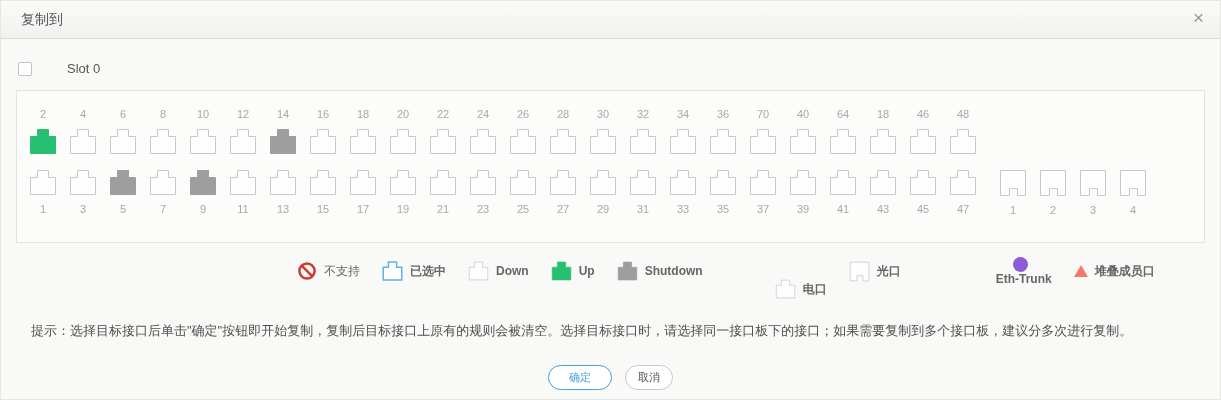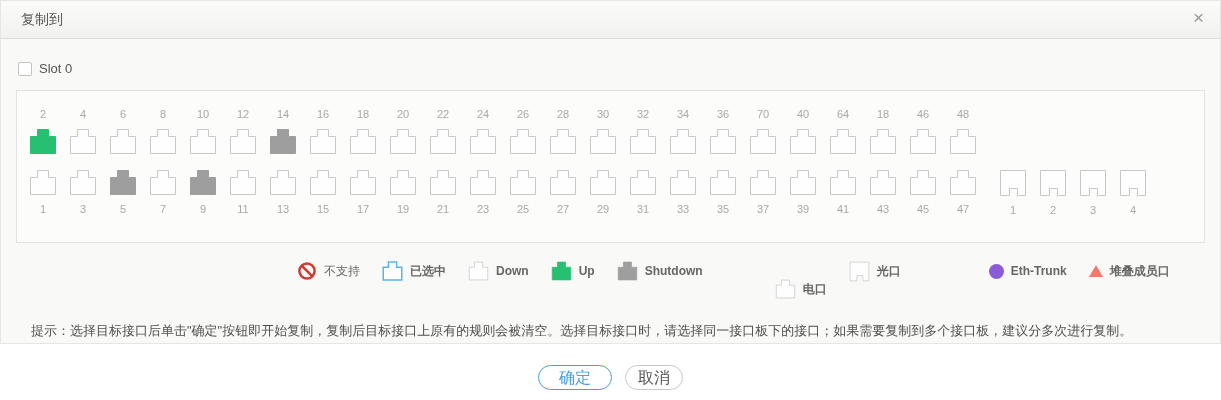--- a/index.html
+++ b/index.html
@@ -3,21 +3,21 @@
 <meta charset="utf-8">
 <style>
   * { box-sizing: border-box; margin: 0; padding: 0; }
   html, body { width: 1221px; height: 400px; }
   body {
     font-family: "Liberation Sans", "DejaVu Sans", sans-serif;
     background: #fff;
     overflow: hidden;
   }
   .dialog {
-    width: 1221px; height: 344px;
+    width: 1221px; height: 400px;
     background: #f9f9f7;
     border: 1px solid #e6e6e4;
     position: relative;
   }
   
   .dialog-header {
     position: relative;
     height: 38px;
     display: flex; align-items: center;
     padding: 0 20px;
@@ -27,21 +27,21 @@
   .dialog-title { font-size: 14px; color: #555; }
   .close-btn {
     position: absolute; right: 16px; top: 7px;
     font-size: 19px; line-height: 19px; color: #9a9a9a;
     cursor: pointer; font-weight: normal;
   }
   
   .dialog-body { padding: 0 15px 16px 15px; }
   .slot-row {
     display: inline-flex; align-items: center;
-    margin: 22px 0 14px 2px; cursor: pointer;
+    margin: 22px 0 14px 2px; cursor: pointer; gap: 28px;
   }
   .checkbox {
     width: 14px; height: 14px;
     background: #fff; border: 1px solid #c3c3c3; border-radius: 2px;
     display: inline-block;
   }
   .slot-label { font-size: 13px; color: #555; margin-left: 7px; }
   
   .port-panel {
     background: #fcfcfb;
@@ -72,21 +72,21 @@
   .state-selected path { fill: #fff; stroke: var(--selected-blue); stroke-width: 2; }
   
   .legend {
     display: flex; align-items: center;
     margin: 13px 0 0 281px;
     height: 30px;
   }
   .legend-item { display: inline-flex; align-items: center; }
   .legend-item + .legend-item { margin-left: 22px; font-weight: bold; }
   .legend-item.group-start-port-type { margin-left: 72px; margin-top: 36px; }
-  .legend-item.group-start-overlay { margin-left: 88px; }
+  .legend-item.group-start-overlay { margin-left: 88px; flex-direction: column; }
   .legend-label { font-size: 12px; color: #666; margin-left: 7px; }
   .no-symbol circle, .no-symbol line { stroke: var(--no-red); }
   .eth-circle {
     width: 15px; height: 15px; border-radius: 50%;
     background: var(--eth-trunk-purple); display: inline-block;
   }
   .stack-triangle {
     width: 0; height: 0; display: inline-block;
     border-left: 7px solid transparent;
     border-right: 7px solid transparent;
@@ -97,21 +97,21 @@
     margin: 36px 0 0 15px;
     font-size: 13px; color: #4f4f4f;
     white-space: nowrap;
   }
   
   .footer-buttons { display: flex; justify-content: center; margin-top: 25px; }
   .btn {
     height: 25px; line-height: 23px;
     background: #fff;
     border: 1px solid #c9c9c9; border-radius: 13px;
-    font-size: 16px; color: #555;
+    font-size: 11px; color: #555;
     padding: 0 12px; cursor: pointer;
     font-family: "Liberation Sans", "DejaVu Sans", sans-serif;
   }
   .btn.primary {
     border-color: var(--ok-blue); color: var(--ok-blue);
     padding: 0 20px; margin-right: 13px;
   }
 </style>
 </head>
 <body>

